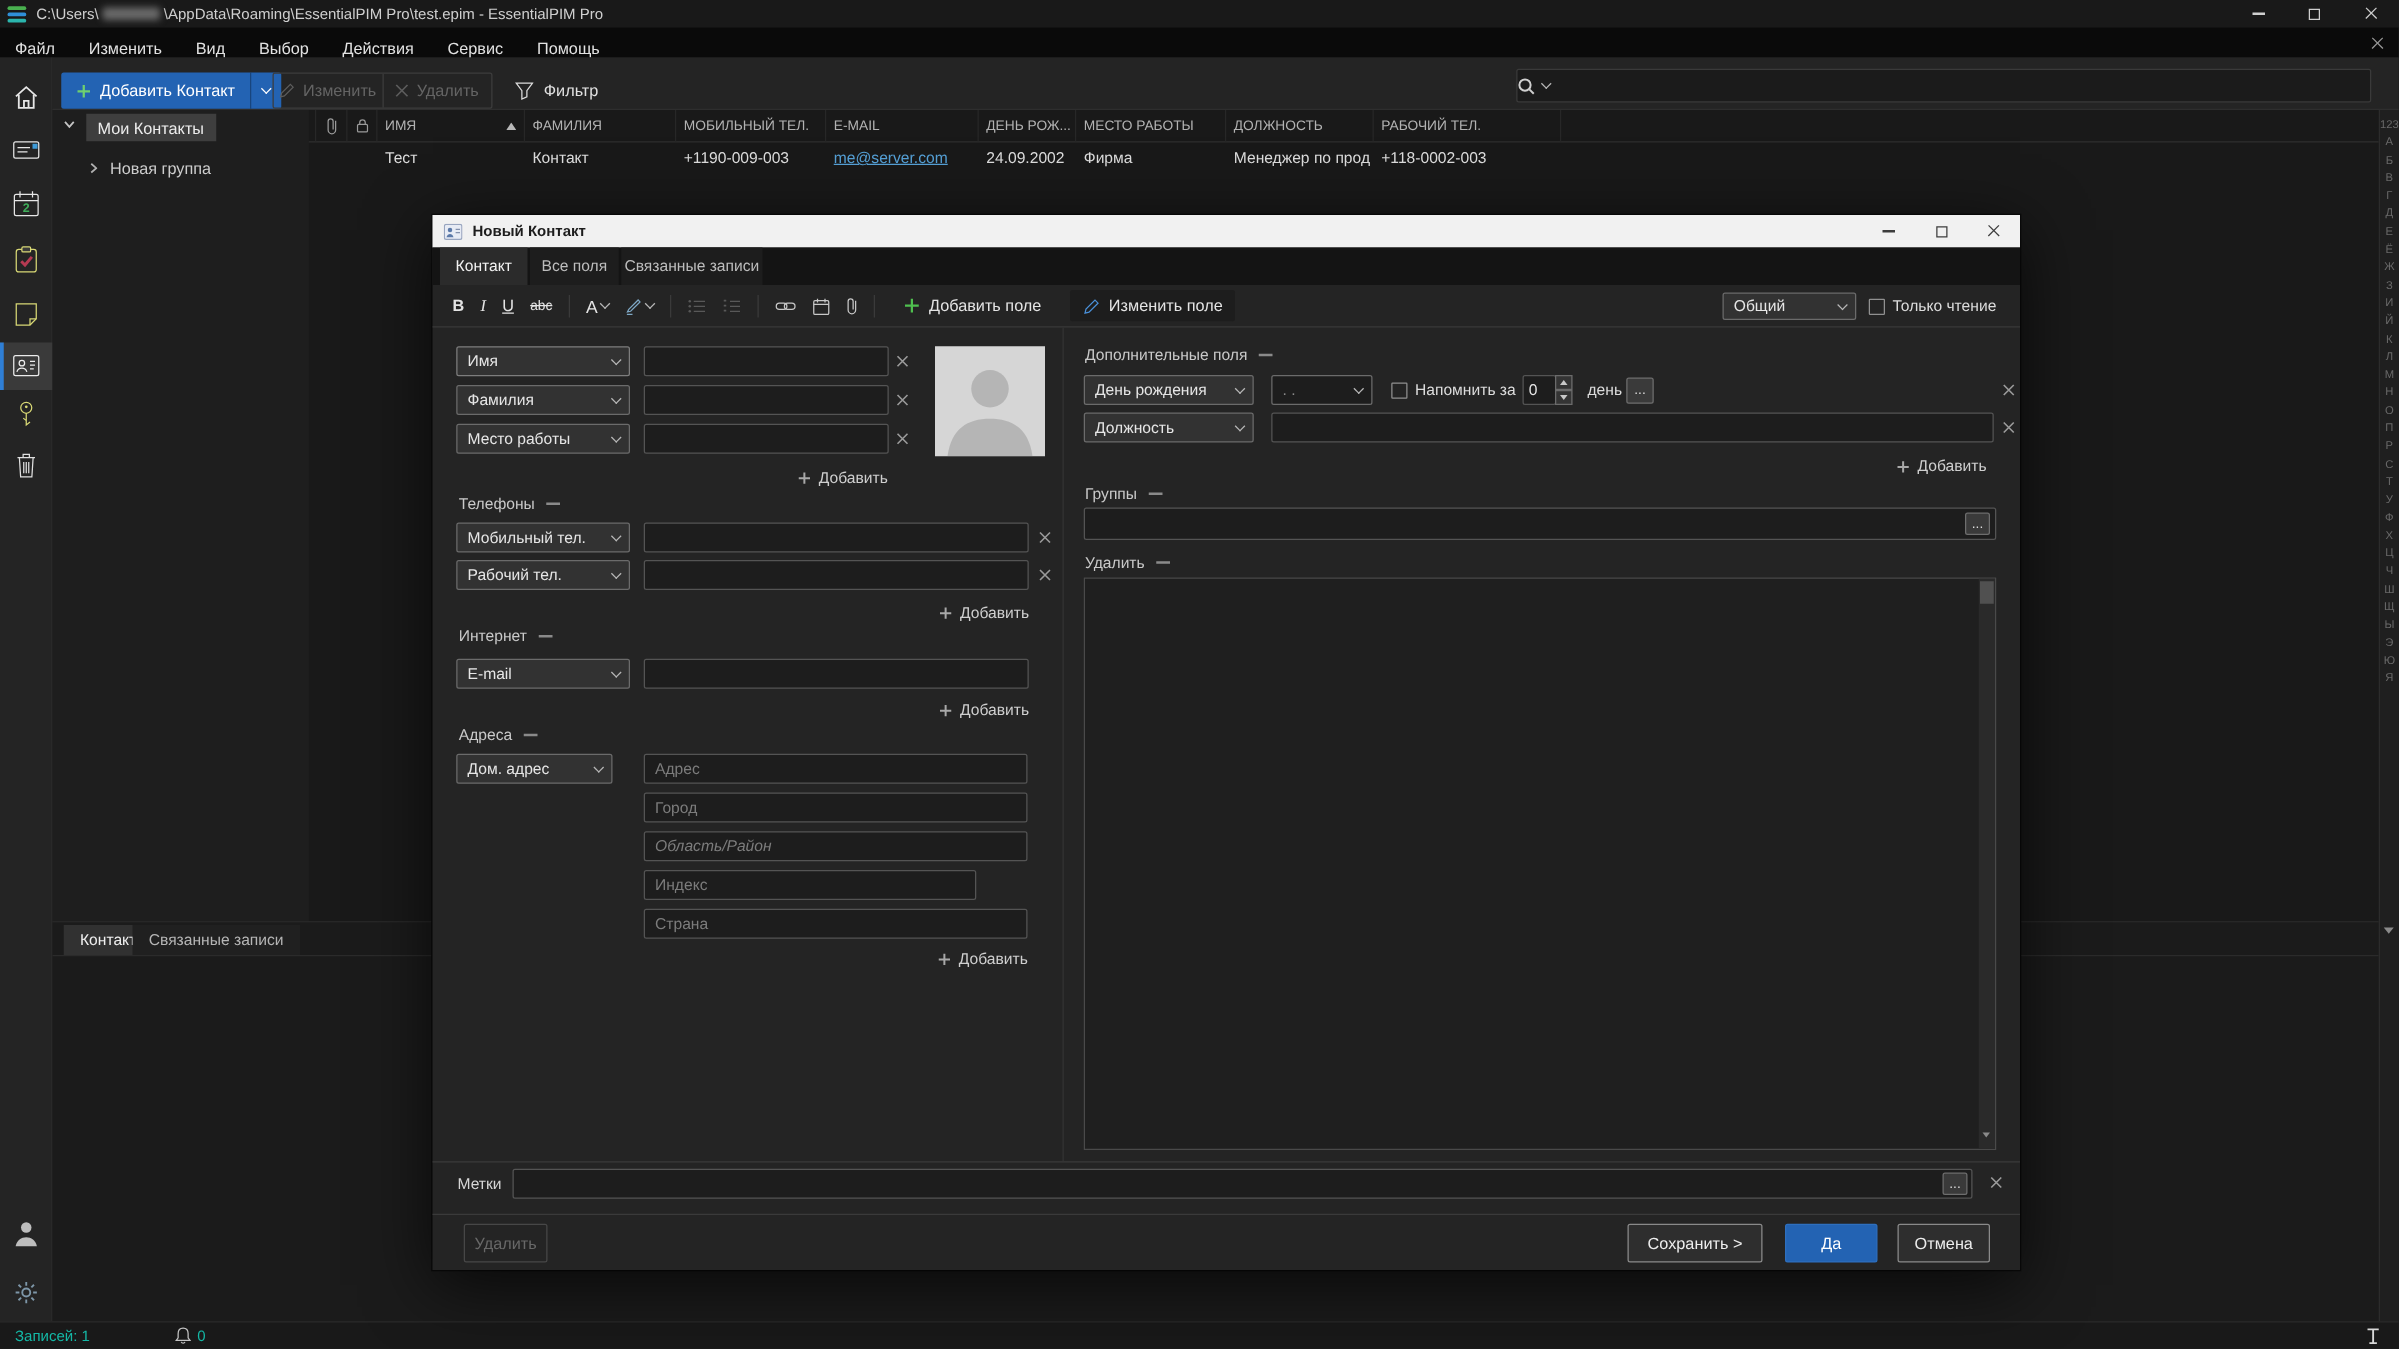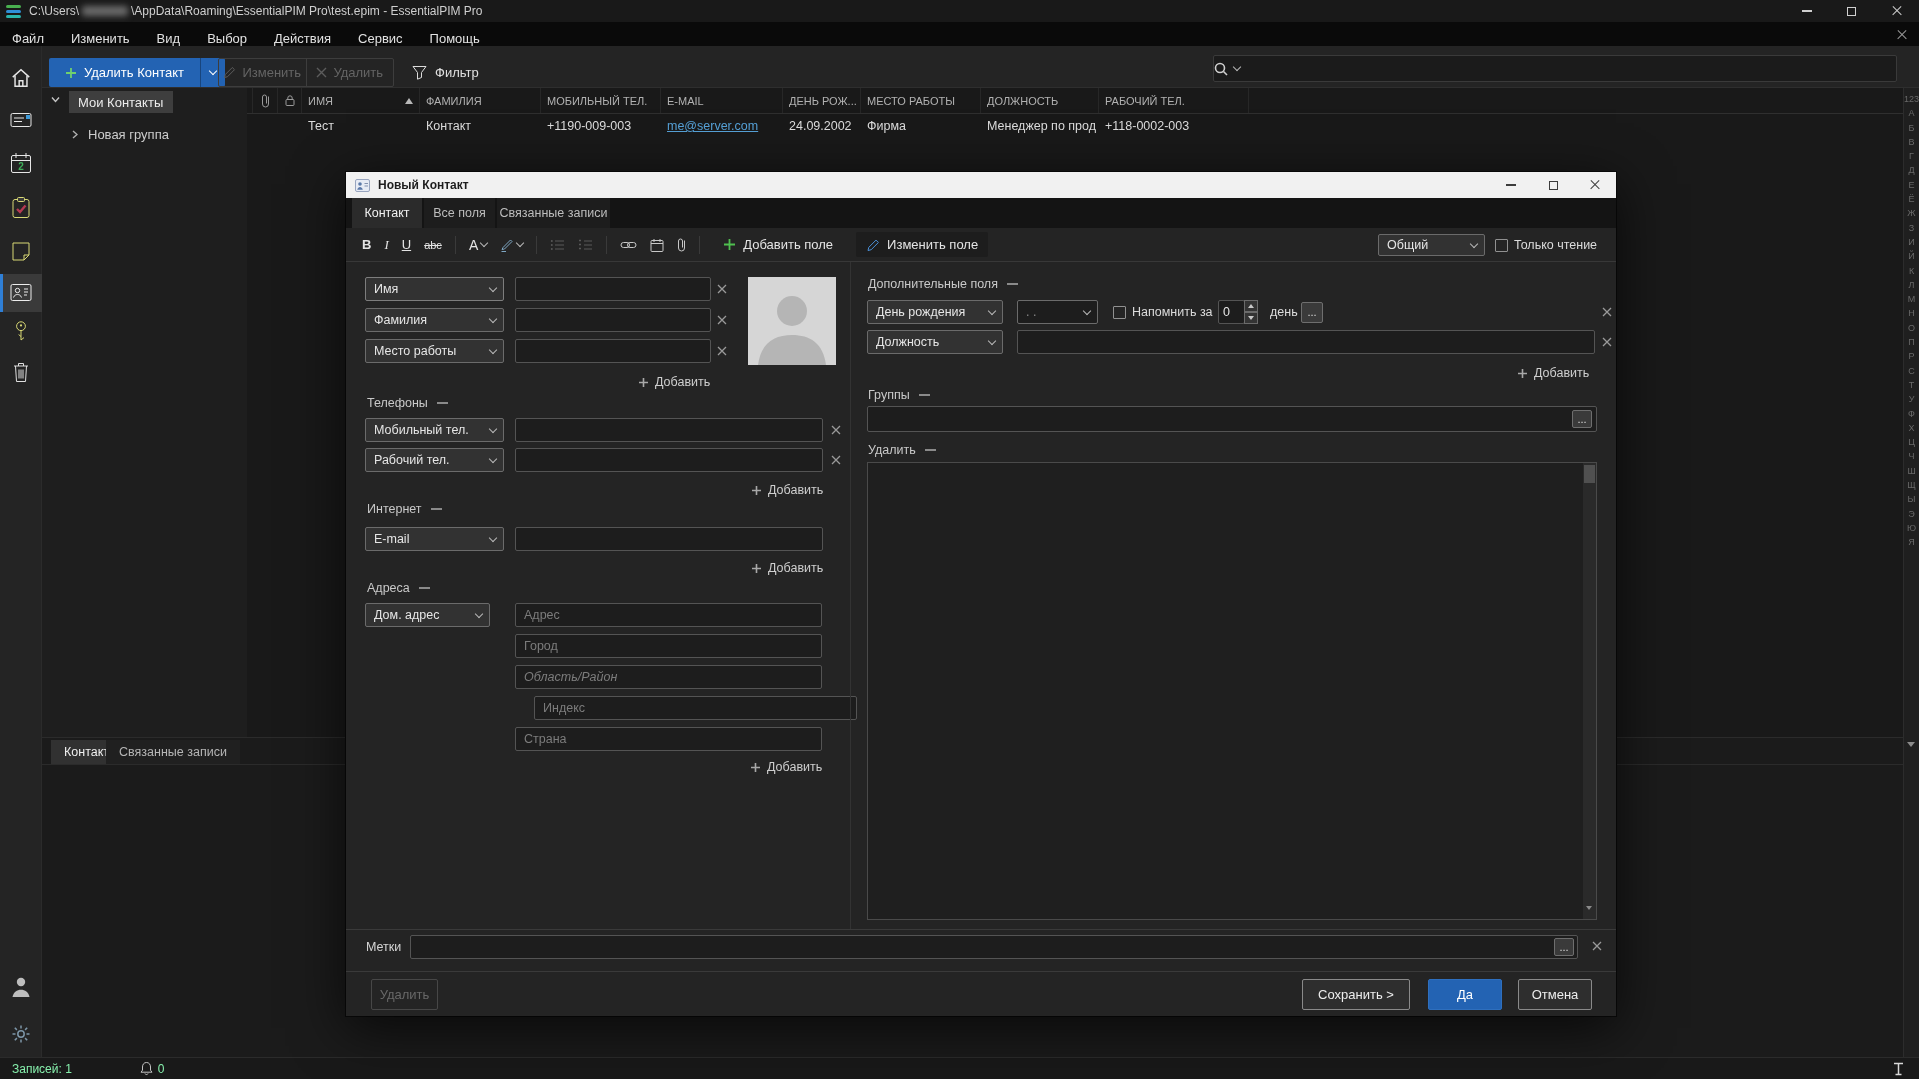--- a/index.html
+++ b/index.html
@@ -67,21 +67,21 @@
   .btab.active { background:#313131; color:#efefef; }
   .btabline { position:absolute; left:0; top:26px; width:100%; height:1px; background:#2b2b2b; }
 
   .alpha { left:1903px; top:88px; width:16px; height:969px; background:#1f1f1f; border-left:1px solid #2c2c2c;
            font-size:9px; color:#696969; text-align:center; padding-top:4px; }
   .alpha span { display:block; line-height:14.3px; }
   .tri-down { width:0; height:0; border-left:4px solid transparent; border-right:4px solid transparent;
               border-top:5px solid #8a8a8a; }
 
   .statusbar { left:0; top:1057px; width:1919px; height:22px; background:#191919; border-top:1px solid #2b2b2b;
-               display:flex; align-items:center; font-size:12px; color:#86efac; padding-left:12px; gap:8px; }
+               display:flex; align-items:center; font-size:12px; color:#14b8a6; padding-left:12px; gap:8px; }
 
   
   .dialog { left:346px; top:172px; width:1270px; height:844px; background:#242424; z-index:10;
             box-shadow:0 12px 50px rgba(0,0,0,.7), 0 0 0 1px #0b0b0b; font-size:12.5px; }
   .dlg-titlebar { position:absolute; left:0; top:0; width:100%; height:26px; background:#f1f1f1; color:#1d1d1d;
                   display:flex; align-items:center; font-size:12px;font-weight:bold; }
   .dlg-winbtns { position:absolute; right:0; top:0; height:26px; display:flex; color:#3c3c3c; }
   .dlg-winbtns .winbtn { width:42px; height:26px; }
   .dlg-tabs { position:absolute; left:0; top:26px; width:100%; height:30px; background:#141414;
               display:flex; padding-left:6px; gap:2px; }
@@ -231,21 +231,21 @@
       <path d="M10 1.5v3M10 15.5v3M1.5 10h3M15.5 10h3M3.8 3.8l2.1 2.1M14.1 14.1l2.1 2.1M16.2 3.8l-2.1 2.1M5.9 14.1l-2.1 2.1"></path>
     </svg>
 </div>
 
 <div class="abs toolbar"></div>
 <div class="abs btn-blue">
   <div class="main">
     <svg width="12" height="12" viewBox="0 0 12 12">
         <path d="M6 1v10M1 6h10" stroke="#6fd06f" stroke-width="1.8"></path>
       </svg>
-    <span>Удалить Контакт</span>
+    <span>Добавить Контакт</span>
   </div>
   <div class="arrow">
       <span class="chev" style="border-color:#fff"></span>
     </div>
 </div>
 <div class="abs btn-group">
   <div>
     <svg width="13" height="13" fill="none" stroke="#5c5c5c">
         <path d="M1.5 11.5l.8-3 7-7 2.2 2.2-7 7z"></path>
       </svg>
@@ -627,21 +627,21 @@
     <span>Адреса</span>
       <span class="dash"></span>
   </div>
   <div class="combo" style="left:19px;top:431px;width:125px">
     <span>Дом. адрес</span>
       <span class="chev"></span>
   </div>
   <input class="tin" style="left: 169px; top: 431px; width: 307px;" placeholder="Адрес">
   <input class="tin" style="left: 169px; top: 462px; width: 307px;" placeholder="Город">
   <input class="tin" style="left: 169px; top: 493px; width: 307px; font-style: italic;" placeholder="Область/Район">
-  <input class="tin" style="left: 169px; top: 524px; width: 323px; margin-left: 19px;" placeholder="Индекс">
+  <input class="tin" style="left: 169px; top: 524px; width: 266px;" placeholder="Индекс">
   <input class="tin" style="left: 169px; top: 555px; width: 307px;" placeholder="Страна">
   <div class="addlink" style="left:404px;top:588px">
     <svg width="11" height="11" viewBox="0 0 11 11">
         <path d="M5.5 1v9M1 5.5h9" stroke="#a8a8a8" stroke-width="1.6"></path>
       </svg>
     <span>Добавить</span>
   </div>
 
   <div class="abs" style="left:504px;top:90px;width:1px;height:667px;background:#333"></div>
 

